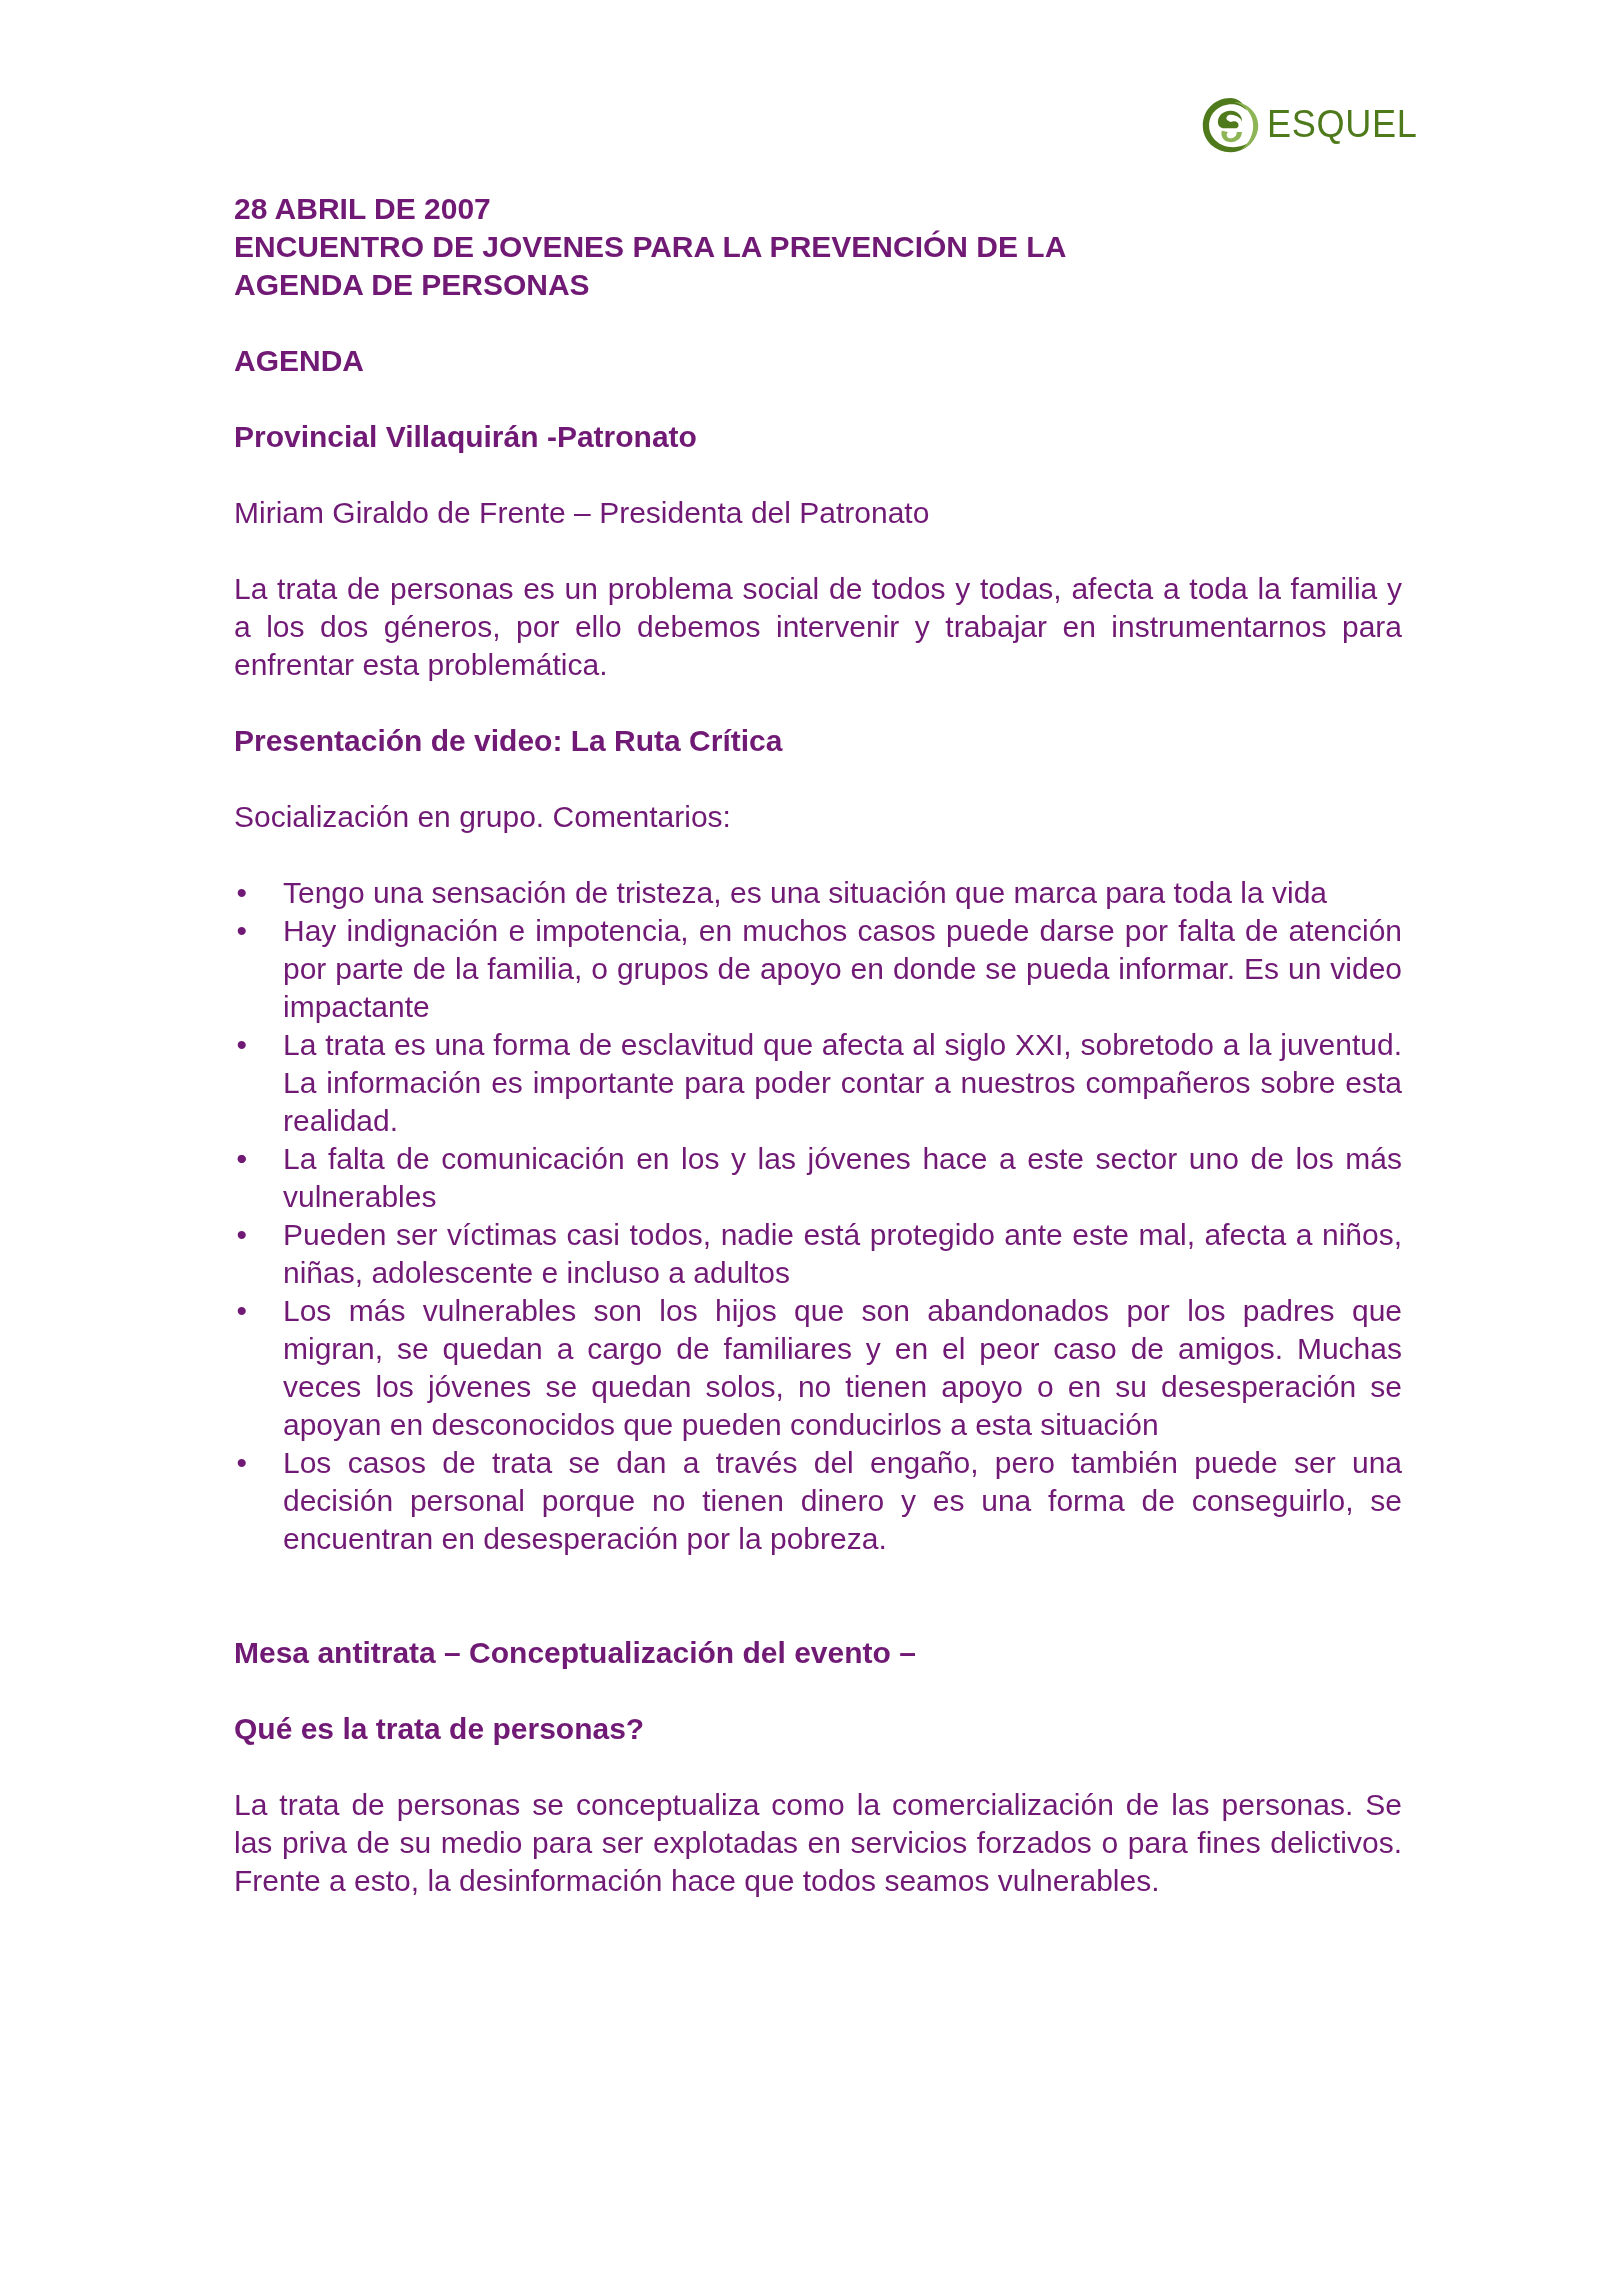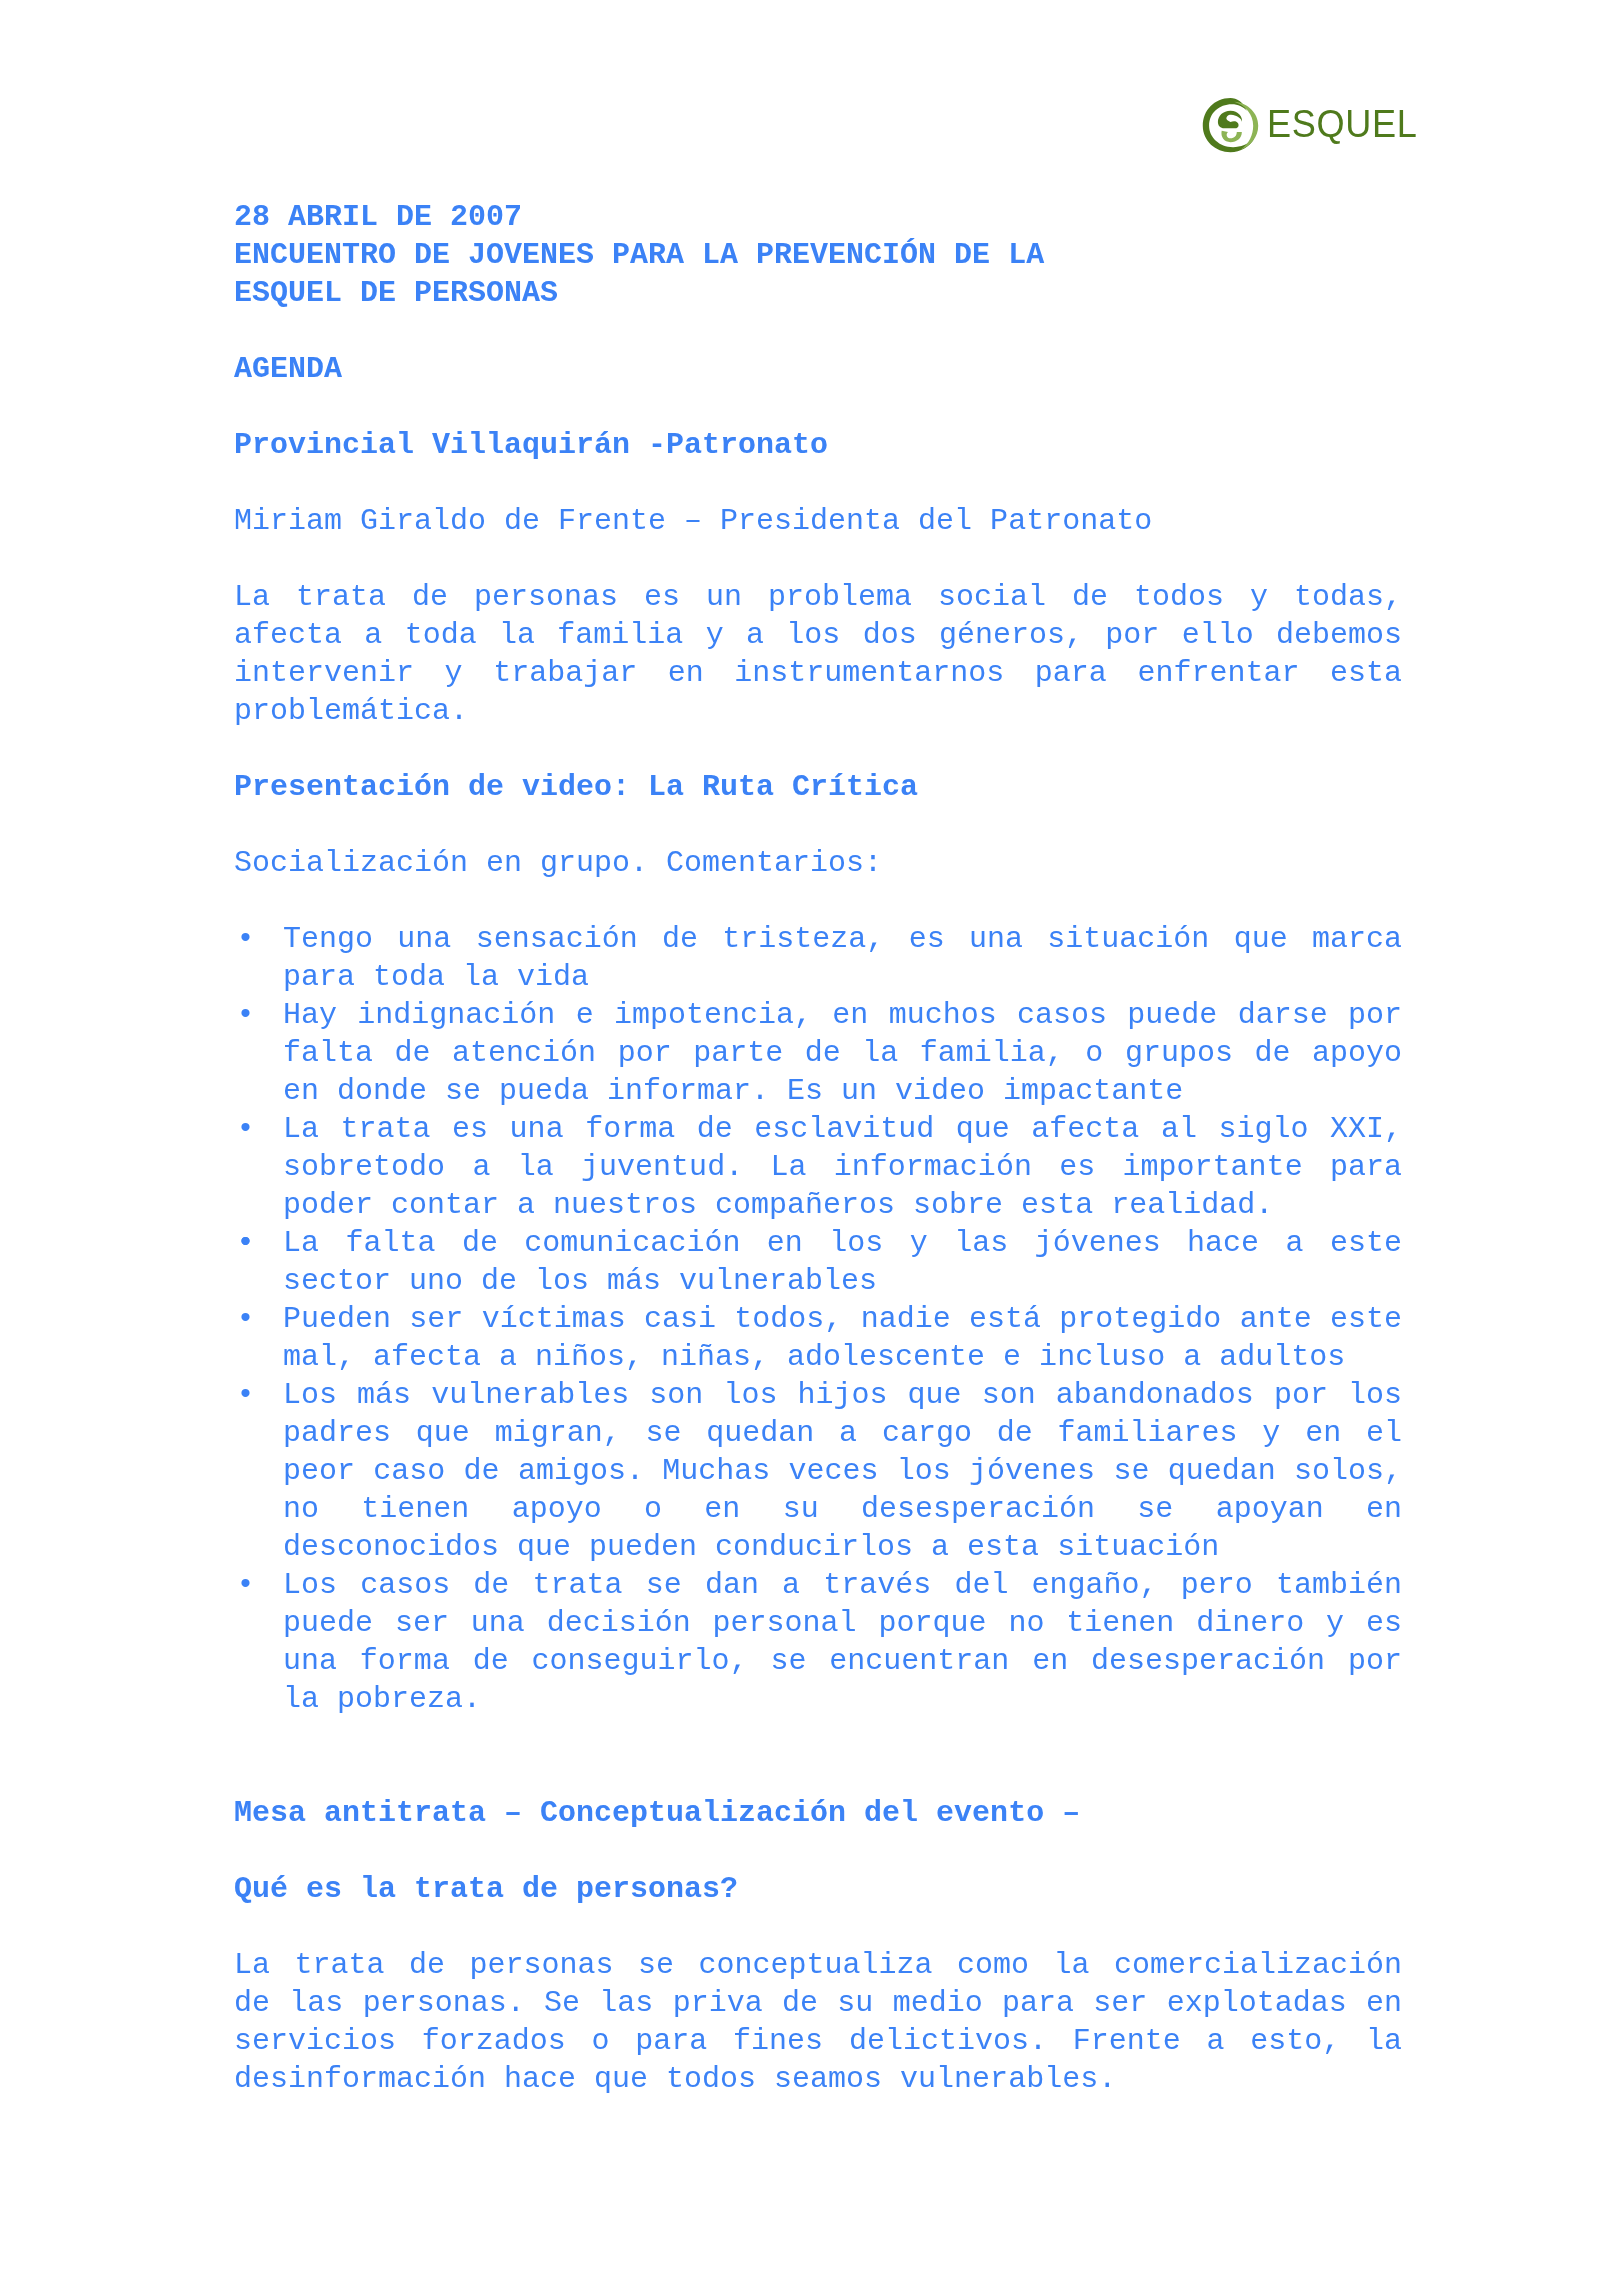--- a/index.html
+++ b/index.html
@@ -1,21 +1,21 @@
 <!DOCTYPE html>
 <html style="font-size:10.5px"><head>
 <meta charset="utf-8">
 <style>
   html, body { margin: 0; padding: 0; background: #ffffff; }
   body { width: 1623px; height: 2295px; position: relative; overflow: hidden; }
   .page { position: absolute; left: 0; top: 0; width: 1428px; height: 2295px; background: #fff; }
   .logo { position: absolute; left: 1199px; top: 92px; height: 65px; display: flex; align-items: center; }
   .logo svg { display: block; }
   .logo-text { font-family: "Liberation Sans", sans-serif; font-size: 38px; color: #4f7a1c; letter-spacing: 0.7px; margin-left: 5.2px; font-weight: normal; transform: scaleX(0.95); transform-origin: left center; }
-  .content { position: absolute; left: 234px; top: 198px; width: 1168px; font-family: Liberation Mono, monospace; font-size: 30px; line-height: 38px; color: #3b82f6; }
+  .content { position: absolute; left: 234px; top: 190px; width: 1168px; font-family: Liberation Sans, sans-serif; font-size: 30px; line-height: 38px; color: #701a75; }
   .b { font-weight: bold; }
   p { margin: 0; }
   .gap1 { height: 38px; }
   .just { text-align: justify; }
   ul.bullets { list-style: none; margin: 0; padding: 0; }
   ul.bullets li { position: relative; padding-left: 49px; text-align: justify; }
   ul.bullets li .dot { position: absolute; left: 2.6px; top: 0; }
 </style>
 </head>
 <body>
@@ -30,21 +30,21 @@
         <path d="M50 28 C38 28 30 36 30 46 C30 52 34 56 40 56 L58 56 C62 56 64 52 62 48 C60 44 54 44 50 46 C46 44 42 42 44 38 C46 34 52 34 58 36 C64 38 68 42 68 46 C70 38 62 28 50 28 Z" fill="#4f7a1c"></path>
         <path d="M36 60 C34 70 40 78 50 78 C60 78 68 72 68 62 L60 62 C60 68 56 72 50 72 C44 72 42 66 46 62 Z" fill="#8db455"></path>
       </svg>
     </span>
     <span class="logo-text">ESQUEL</span>
   </div>
 
   <div class="content">
     <p class="b">28 ABRIL DE 2007</p>
     <p class="b">ENCUENTRO DE JOVENES PARA LA PREVENCIÓN DE LA</p>
-    <p class="b">ESQUEL DE PERSONAS</p>
+    <p class="b">AGENDA DE PERSONAS</p>
     <div class="gap1"></div>
     <p class="b">AGENDA</p>
     <div class="gap1"></div>
 
     <p class="b">Provincial Villaquirán -Patronato</p>
     <div class="gap1"></div>
     <p>Miriam Giraldo de Frente – Presidenta del Patronato</p>
     <div class="gap1"></div>
     <p class="just">La trata de personas es un problema social de todos y todas, afecta a toda la familia y a los dos géneros, por ello debemos intervenir y trabajar en instrumentarnos para enfrentar esta problemática.</p>
     <div class="gap1"></div>

